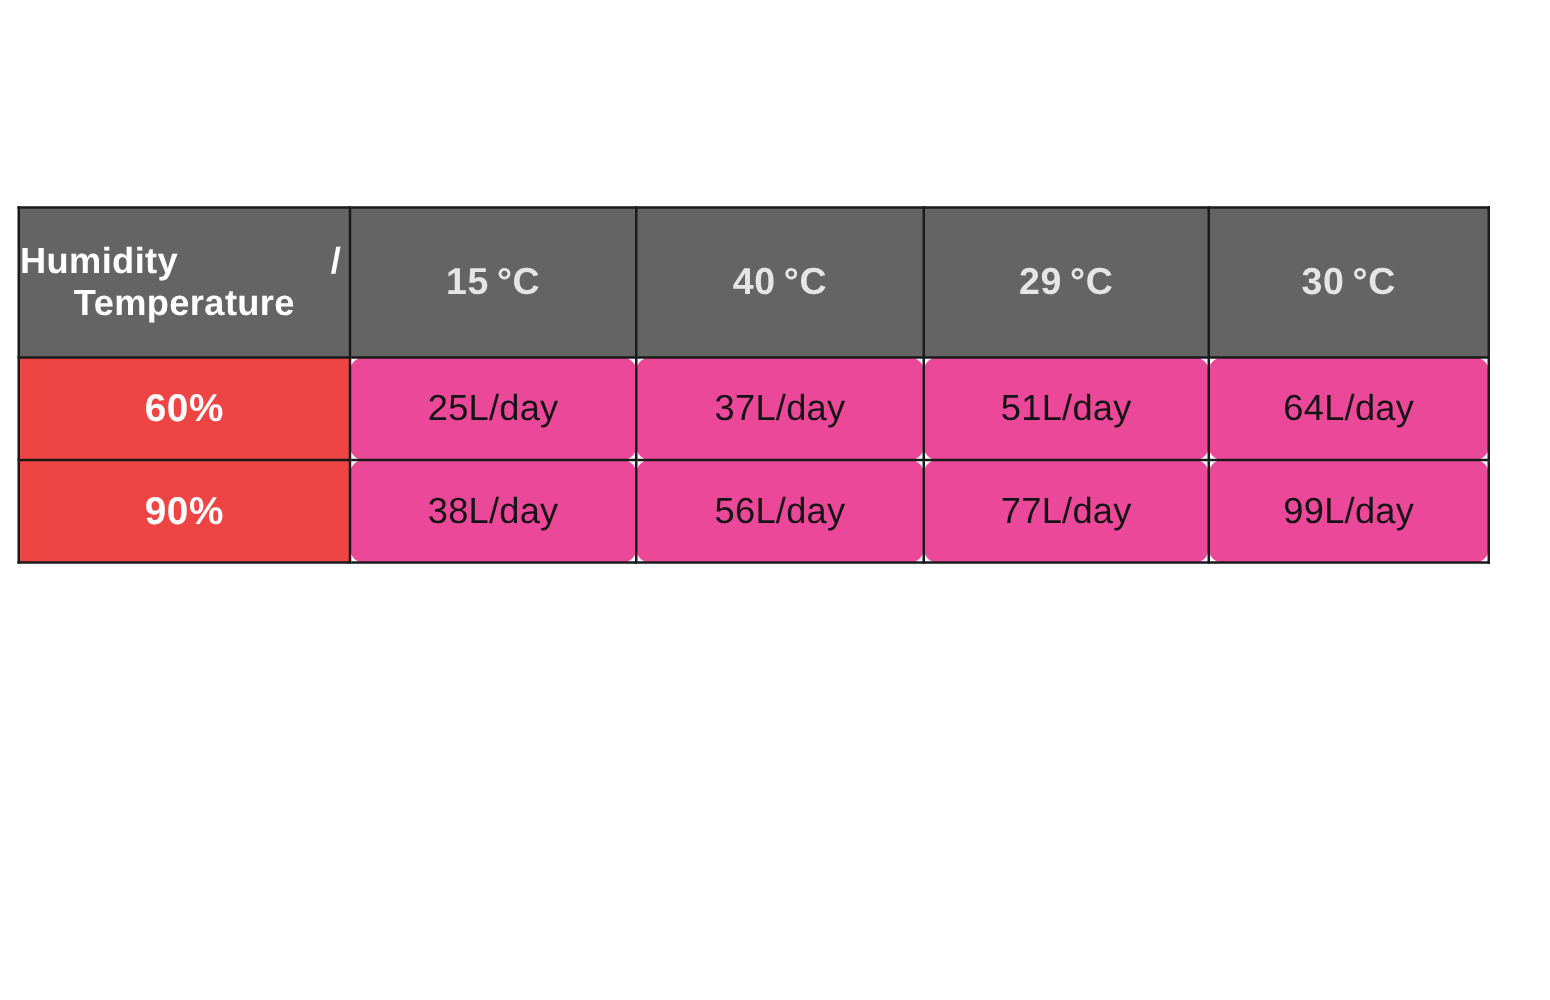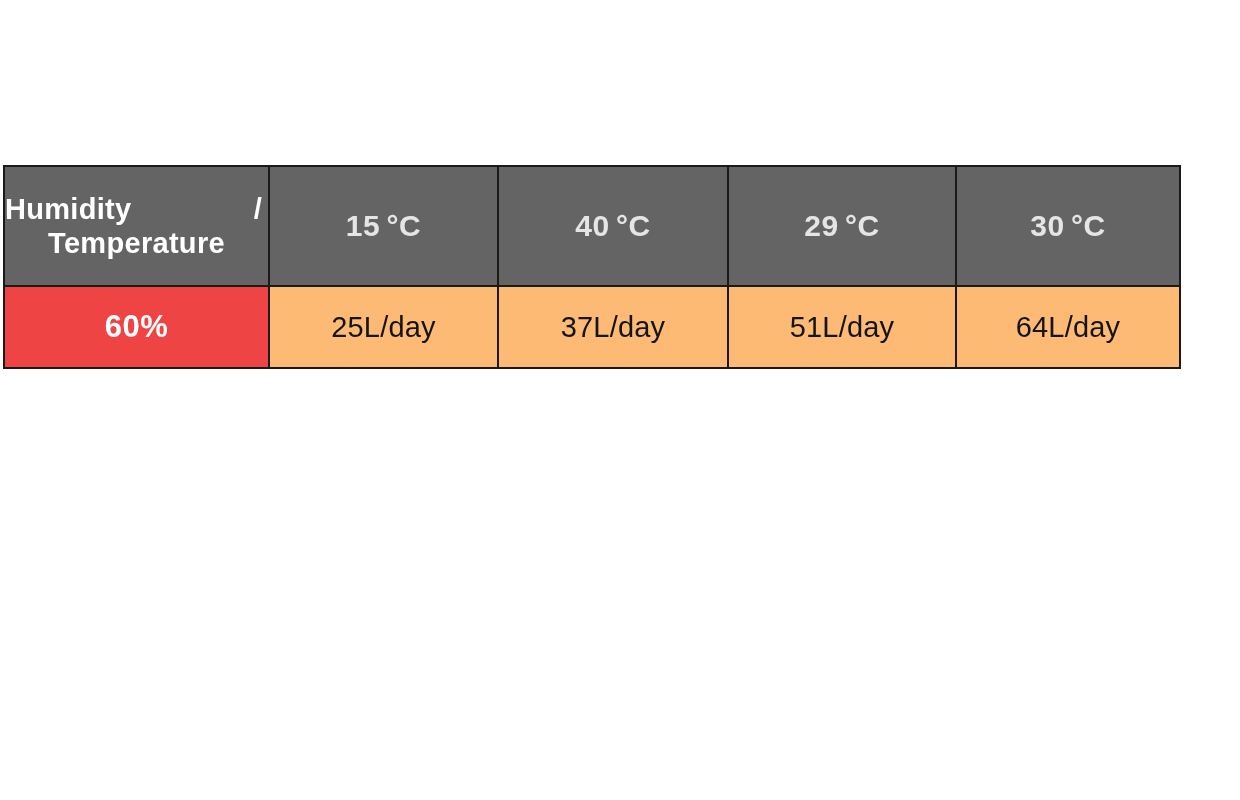--- a/index.html
+++ b/index.html
@@ -10,21 +10,21 @@
   body {
     width: 1240px;
     height: 800px;
     font-family: "Liberation Sans", sans-serif;
     position: relative;
     overflow: hidden;
   }
 
   #capacity-table-wrapper {
     position: absolute;
-    left: 3px;
+    left: 14px;
     top: 165px;
     width: 1176px;
   }
 
   table.capacity-table {
     border-collapse: collapse;
     table-layout: fixed;
     width: 1176px;
     background: #ffffff;
   }
@@ -86,26 +86,27 @@
   .row-label-cell {
     background: #ef4444;
     color: #ffffff;
     font-weight: bold;
     font-size: 31px;
     height: 80px;
     letter-spacing: 0.5px;
   }
 
   .data-cell {
-    background: #fdba74;
+    background: #ec4899;
     color: #141414;
     font-size: 29px;
     font-weight: 300;
     height: 80px;
     letter-spacing: 0.2px;
+    border-radius: 11px;
   }
 </style>
 </head>
 <body>
 
 <div id="capacity-table-wrapper">
   <table class="capacity-table">
     <colgroup>
       <col class="c0">
         <col class="c1">
@@ -131,15 +132,22 @@
       </tr>
     </thead>
     <tbody>
       <tr>
         <th class="row-label-cell">60%</th>
         <td class="data-cell">25L/day</td>
         <td class="data-cell">37L/day</td>
         <td class="data-cell">51L/day</td>
         <td class="data-cell">64L/day</td>
       </tr>
+      <tr>
+        <th class="row-label-cell">90%</th>
+        <td class="data-cell">38L/day</td>
+        <td class="data-cell">56L/day</td>
+        <td class="data-cell">77L/day</td>
+        <td class="data-cell">99L/day</td>
+      </tr>
     </tbody>
   </table>
 </div>
 
 </body></html>

